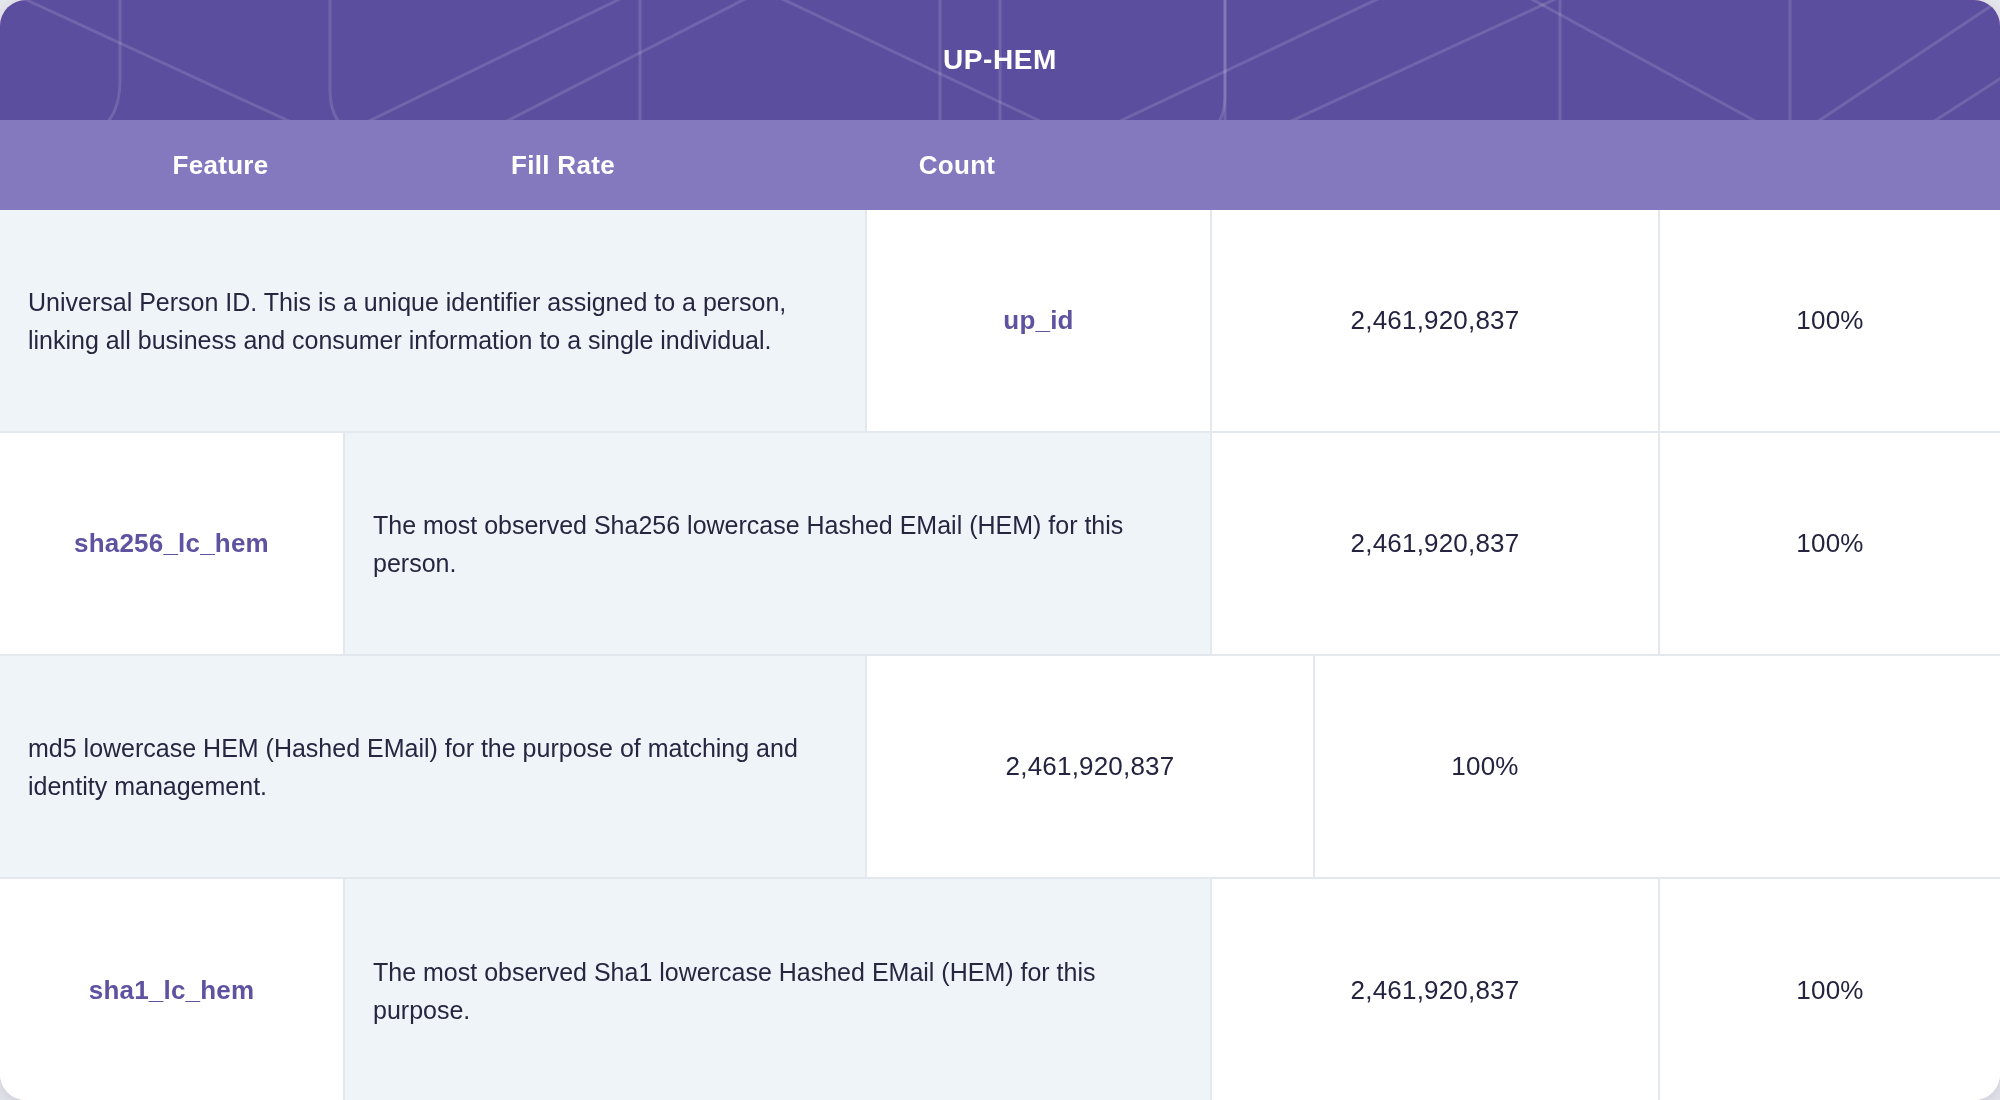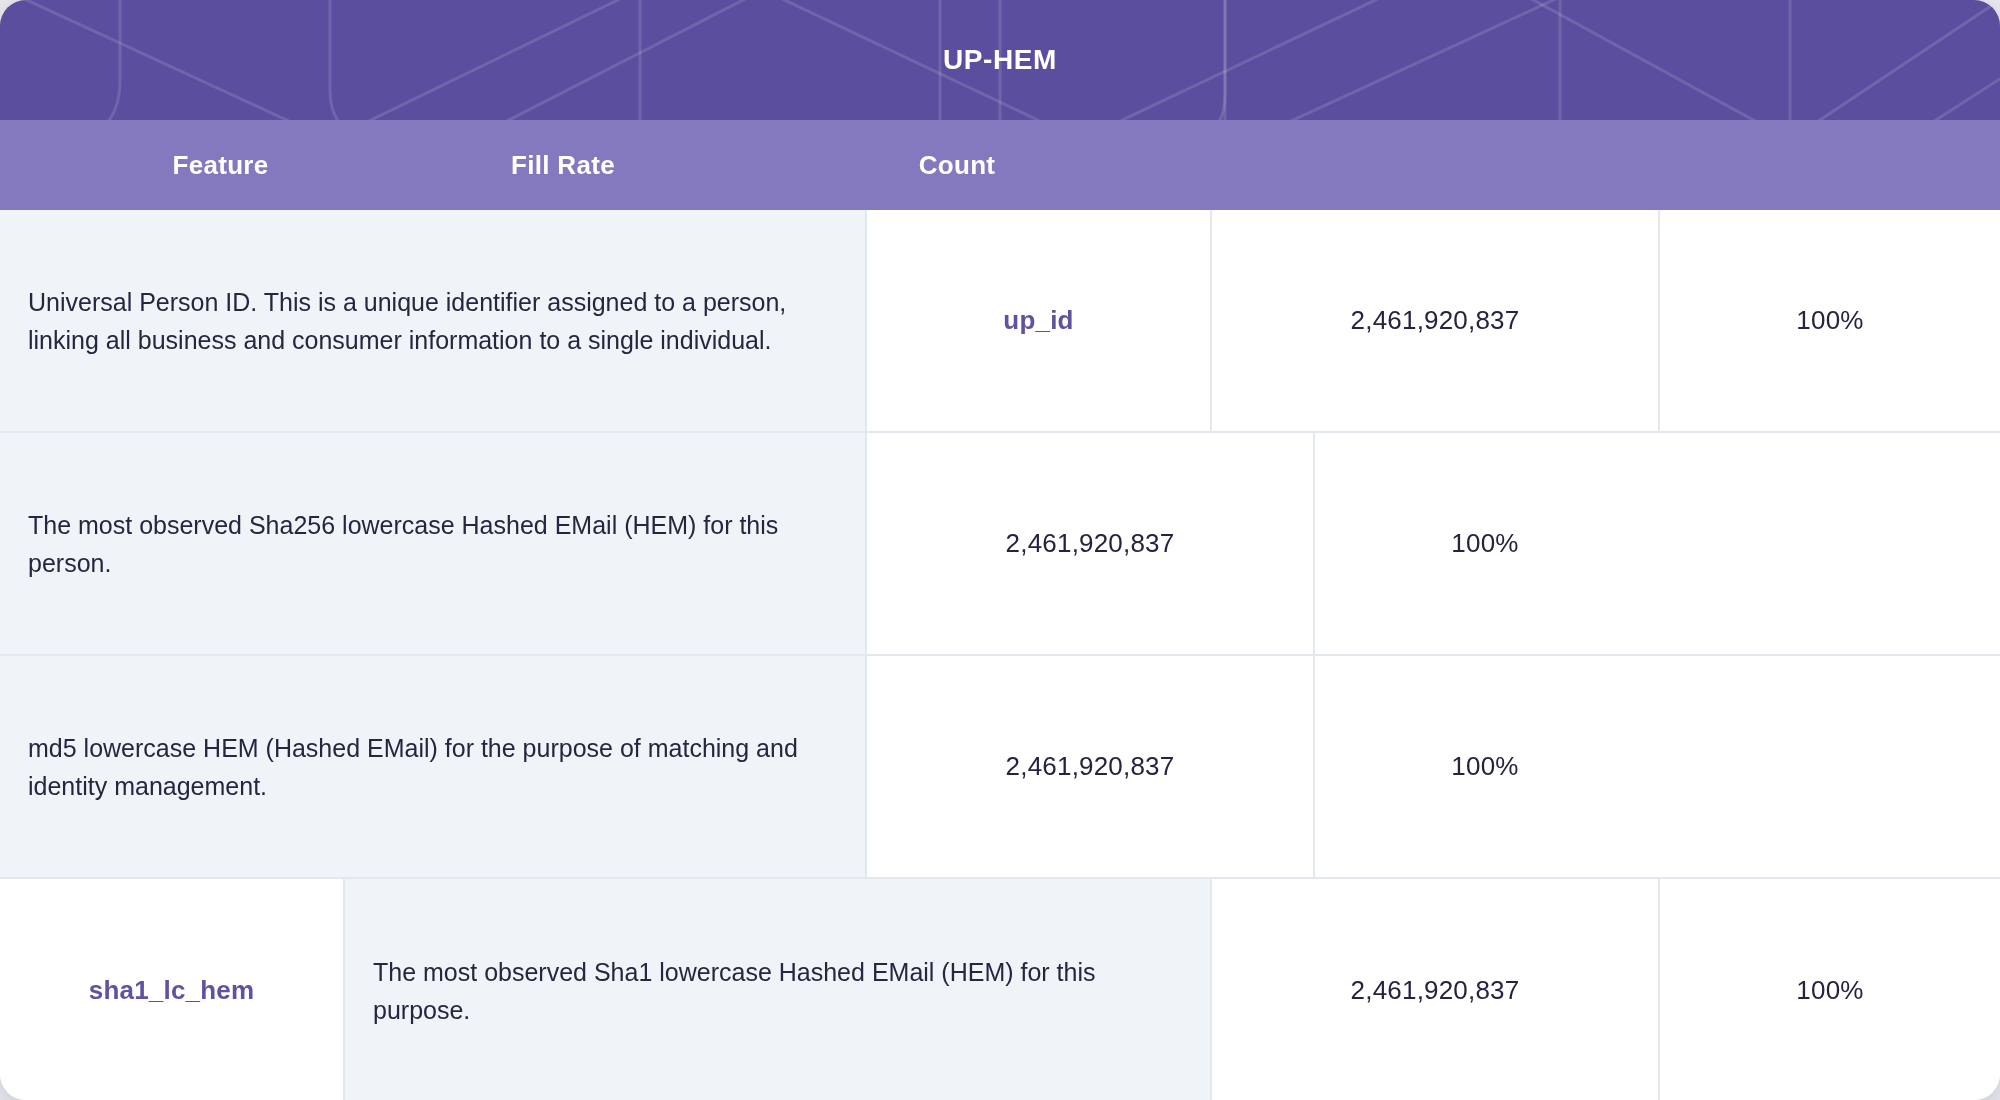--- a/index.html
+++ b/index.html
@@ -185,20 +185,23 @@
       </div>
       <div class="cell c-count count-cell">
         <span class="count-text">2,461,920,837</span>
       </div>
       <div class="cell c-fill fill-cell">
         <span class="fill-text">100%</span>
       </div>
     </div>
 
     <div class="row">
+      <div class="cell c-feature feature-cell">
+        <span class="feature-name">sha256_lc_hem</span>
+      </div>
       <div class="cell c-desc desc-cell">
         <span class="desc-text">The most observed Sha256 lowercase Hashed EMail (HEM) for this person.</span>
       </div>
       <div class="cell c-count count-cell">
         <span class="count-text">2,461,920,837</span>
       </div>
       <div class="cell c-fill fill-cell">
         <span class="fill-text">100%</span>
       </div>
     </div>

